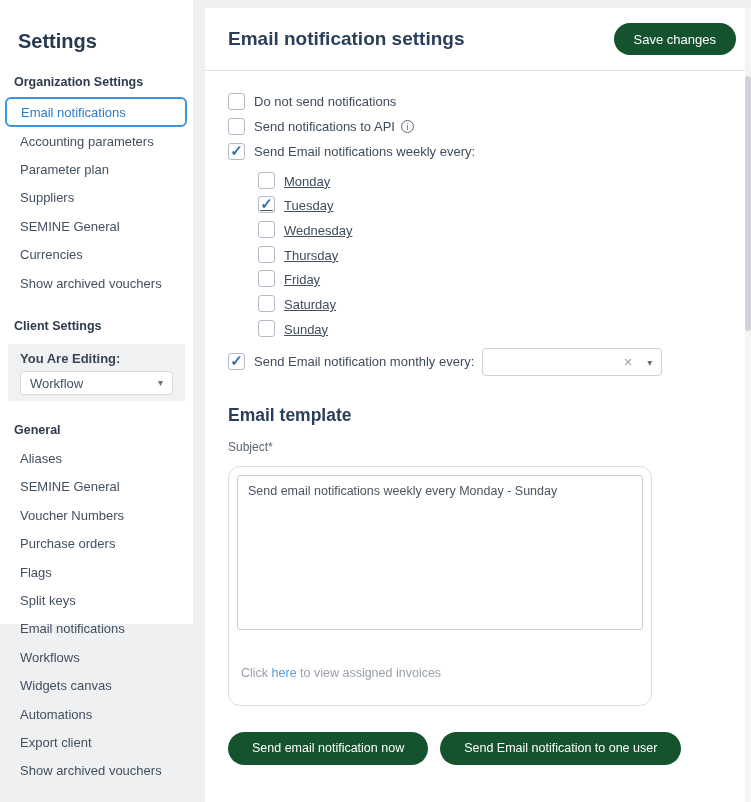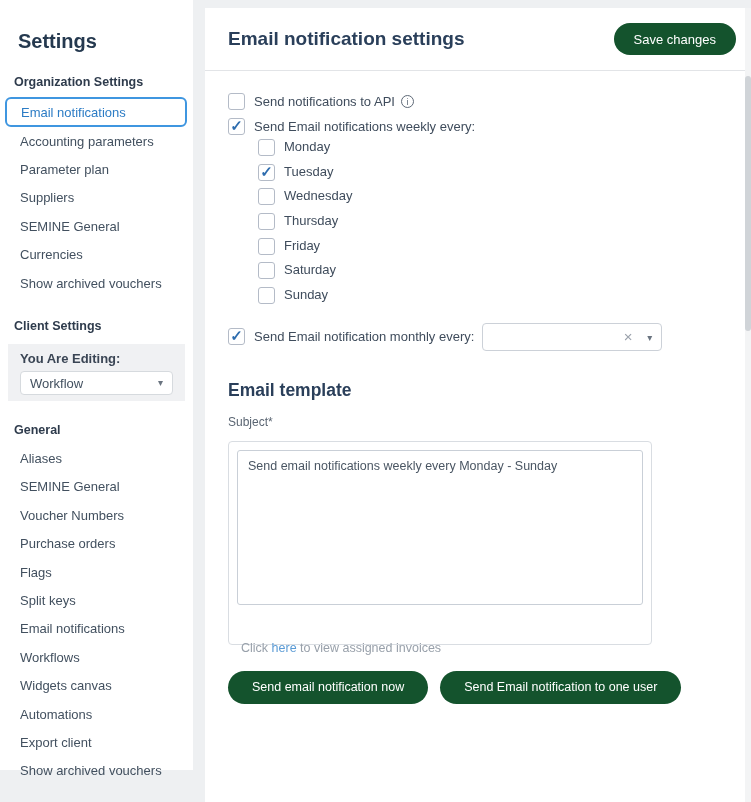--- a/index.html
+++ b/index.html
@@ -9,21 +9,21 @@
     background: #eef0f2;
     font-family: "Liberation Sans", sans-serif;
     position: relative;
     overflow: hidden;
     color: #42505f;
   }
 
   
   .sidebar {
     position: absolute; left:0; top:0;
-    width: 193px; height: 770px;
+    width: 193px; height: 624px;
     background: #ffffff;
   }
   .side-title {
     margin:0; padding: 30px 0 0 18px;
     font-size: 20px; font-weight: 600; color: #25394f;
   }
   .side-section-header {
     margin-top: 15px; height: 28px;
     padding-left: 14px;
     display: flex; align-items: center;
@@ -89,21 +89,21 @@
   .checkbox .check { display: none; font-size: 15px; font-weight: 700; color: #2d6cae; line-height: 1; margin-top: -2px; }
   .checkbox.checked .check { display: block; }
   .opt-label { font-size: 13px; color: #3f4c5c; }
   .info-icon {
     margin-left: 6px; width: 13px; height: 13px;
     border: 1px solid #5e6977; border-radius: 50%;
     display: inline-flex; align-items: center; justify-content: center;
     font-size: 9px; color: #5e6977; cursor: pointer;
   }
   .days { margin-left: 30px; }
-  .day-row { display: flex; align-items: flex-start; height: 24.7px; }
+  .day-row { display: flex; align-items: flex-end; height: 24.7px; text-decoration: underline; }
 
   .monthly-row { margin-top: 8px; height: 34px; display: flex; align-items: center; }
   .month-select {
     margin-left: 8px; width: 180px; height: 28px;
     border: 1px solid #ccd1d8; border-radius: 4px;
     position: relative; cursor: pointer; background: #fff;
   }
   .select-clear {
     position: absolute; right: 29px; top: 5px;
     font-size: 15px; color: #9aa1ab; line-height: 1; cursor: pointer;
@@ -115,22 +115,22 @@
 
   .template-heading { margin: 26px 0 0 0; font-size: 17.5px; font-weight: 700; color: #2a3f5a; }
   .subject-label { display:block; margin-top: 14px; font-size: 12px; color: #5a6572; }
   .subject-input {
     margin-top: 5px; width: 424px; height: 26px;
     border: 1px solid #c9cfd7; border-radius: 4px;
     padding: 0 10px; font-size: 13px; color: #4a5663;
     font-family: "Liberation Sans", sans-serif; outline: none;
   }
   .body-card {
-    margin-top: 12px; width: 424px; height: 204px;
-    border: 1px solid #d9dde2; border-radius: 4px;
+    margin-top: 12px; width: 424px; height: 240px;
+    border: 1px solid #d9dde2; border-radius: 12px;
     padding: 8px;
   }
   .body-textarea {
     width: 100%; height: 155px; resize: none;
     border: 1px solid #c9cfd7; border-radius: 3px;
     padding: 8px 10px; font-size: 12.5px; color: #4a5663;
     font-family: "Liberation Sans", sans-serif; outline: none;
   }
   .assigned-line { margin-top: 32px; padding-left: 4px; font-size: 12.5px; color: #98a0aa; }
   .assigned-link { color: #5b9bd5; text-decoration: none; cursor: pointer; }
@@ -196,20 +196,24 @@
 
   <main class="main">
     <header class="main-header">
       <h2 class="page-title">Email notification settings</h2>
       <button class="btn btn-save">Save changes</button>
     </header>
 
     <div class="content">
 
       
+      <div class="opt-row">
+        <span class="checkbox"></span>
+        <span class="opt-label">Do not send notifications</span>
+      </div>
 
       <div class="opt-row">
         <span class="checkbox"></span>
         <span class="opt-label">Send notifications to API</span>
         <span class="info-icon">i</span>
       </div>
 
       <div class="opt-row">
         <span class="checkbox checked">
             <span class="check">✓</span>

